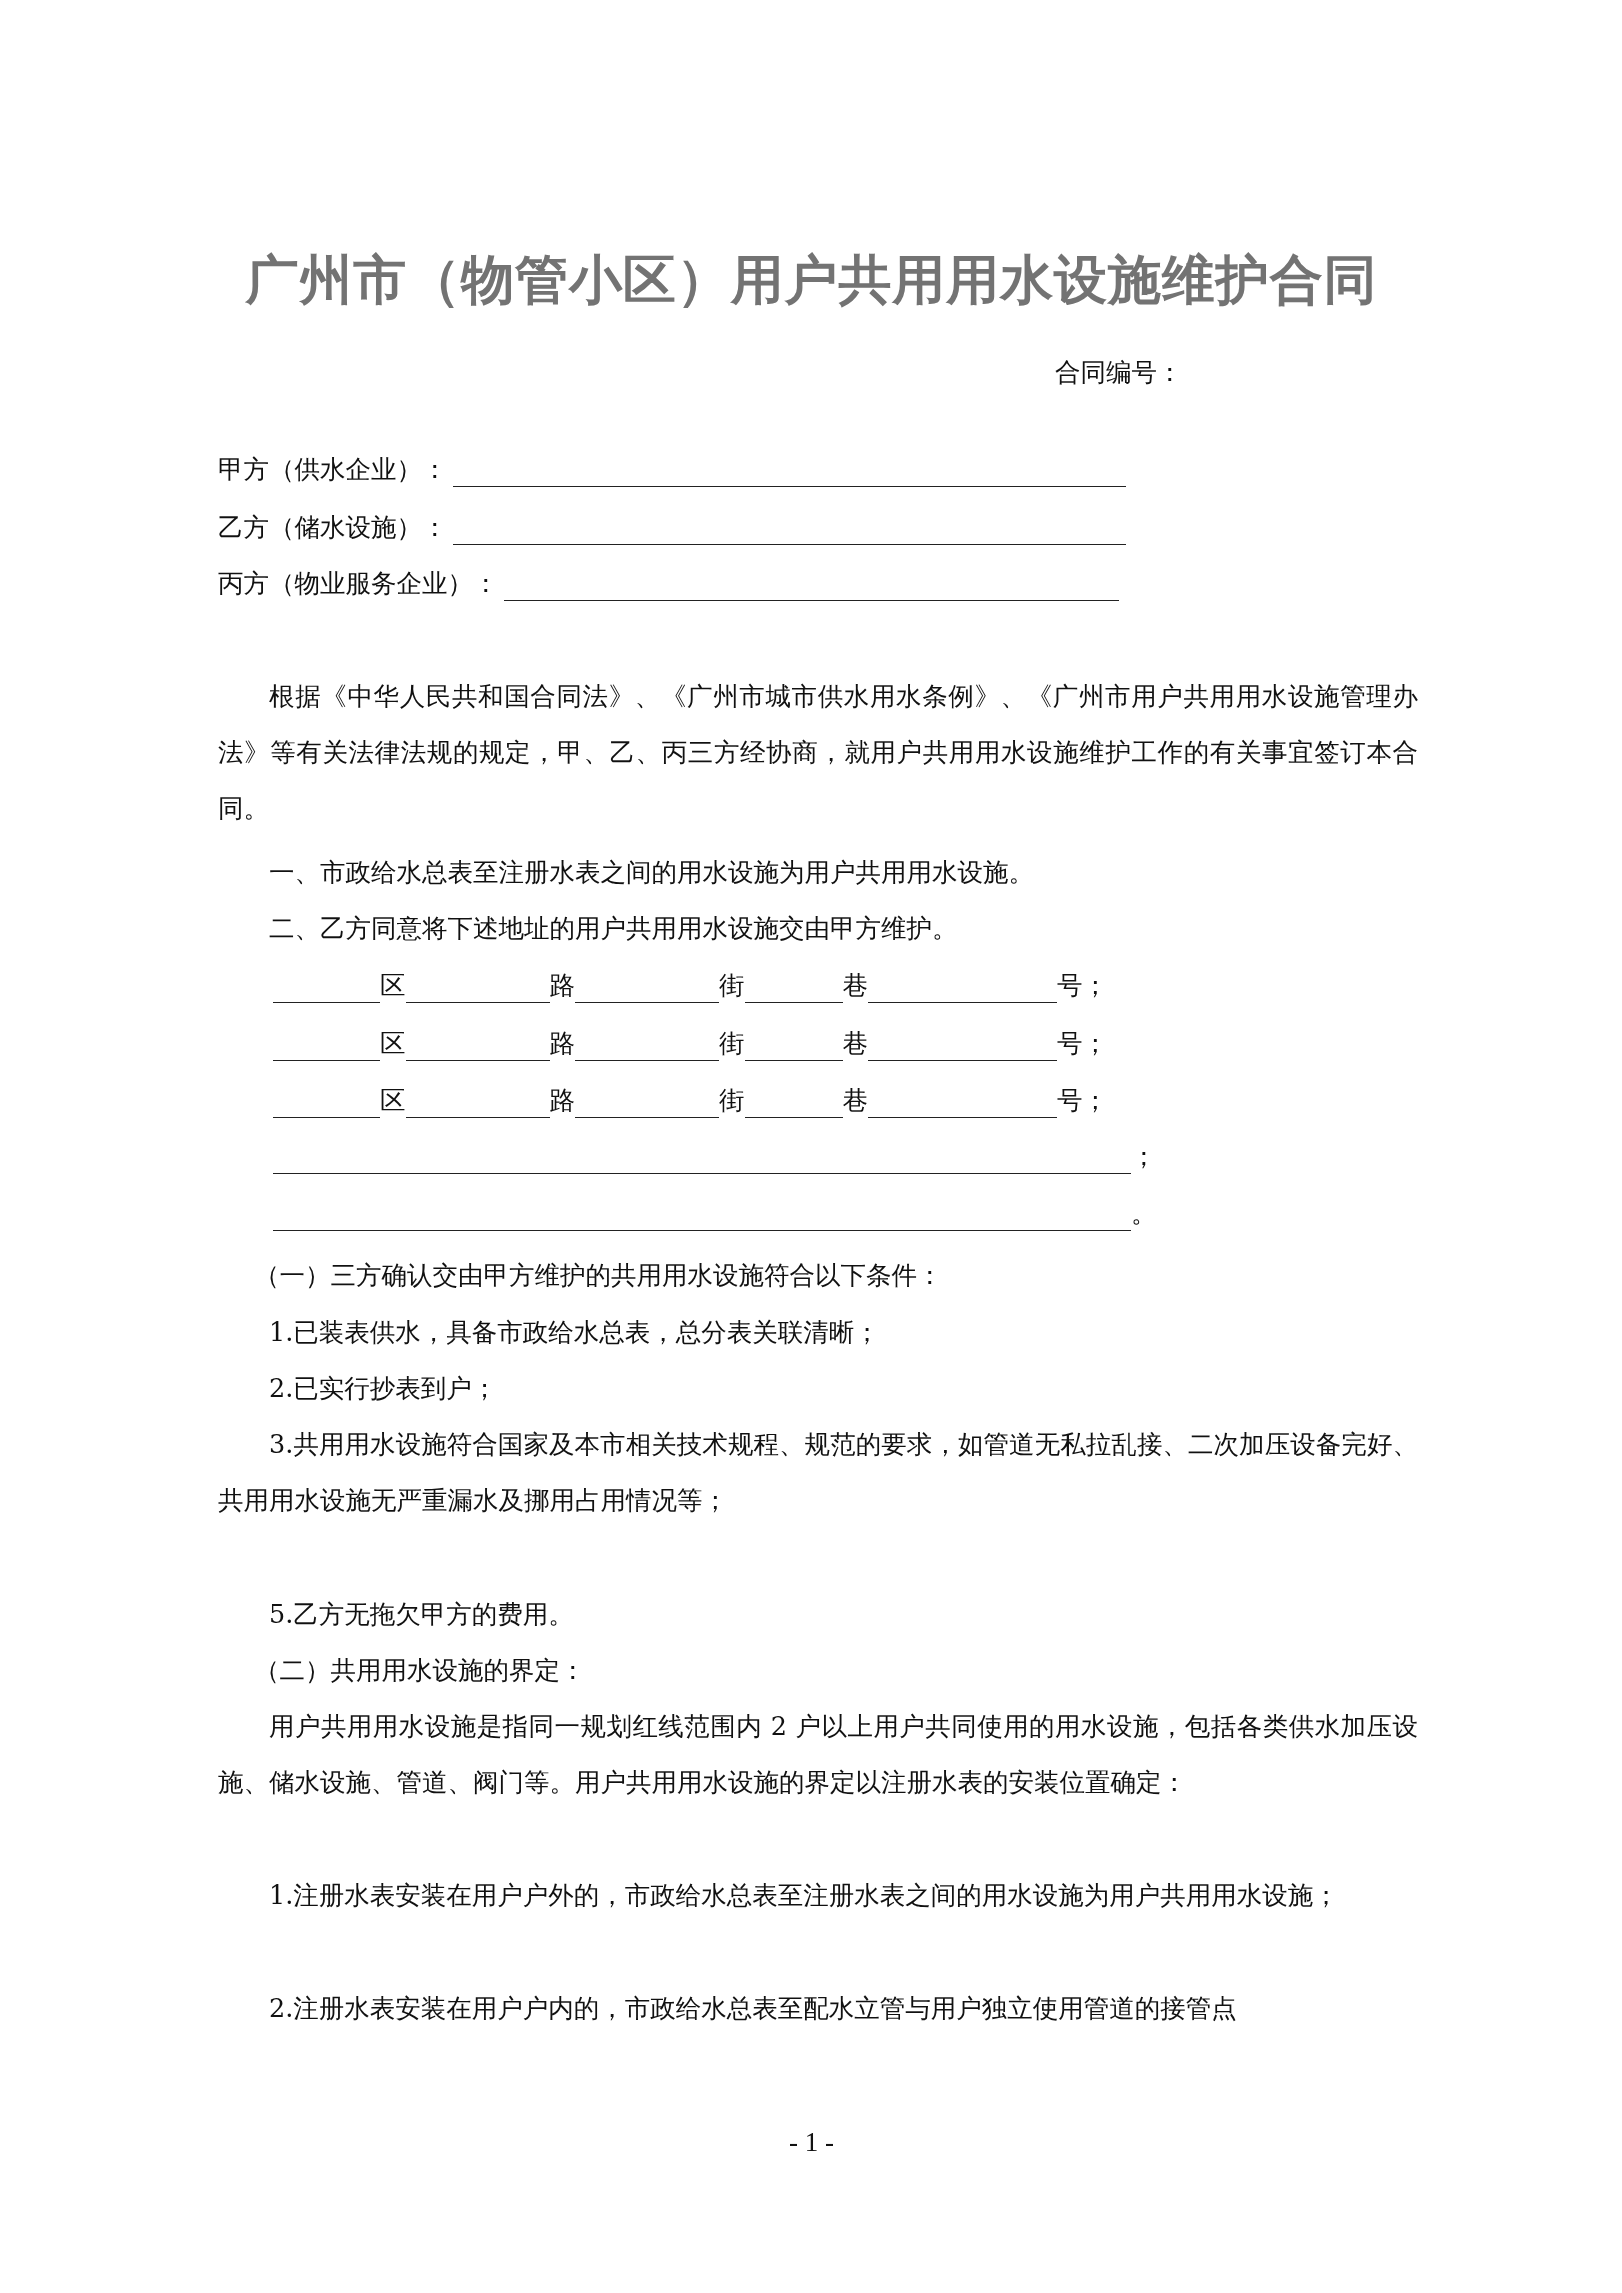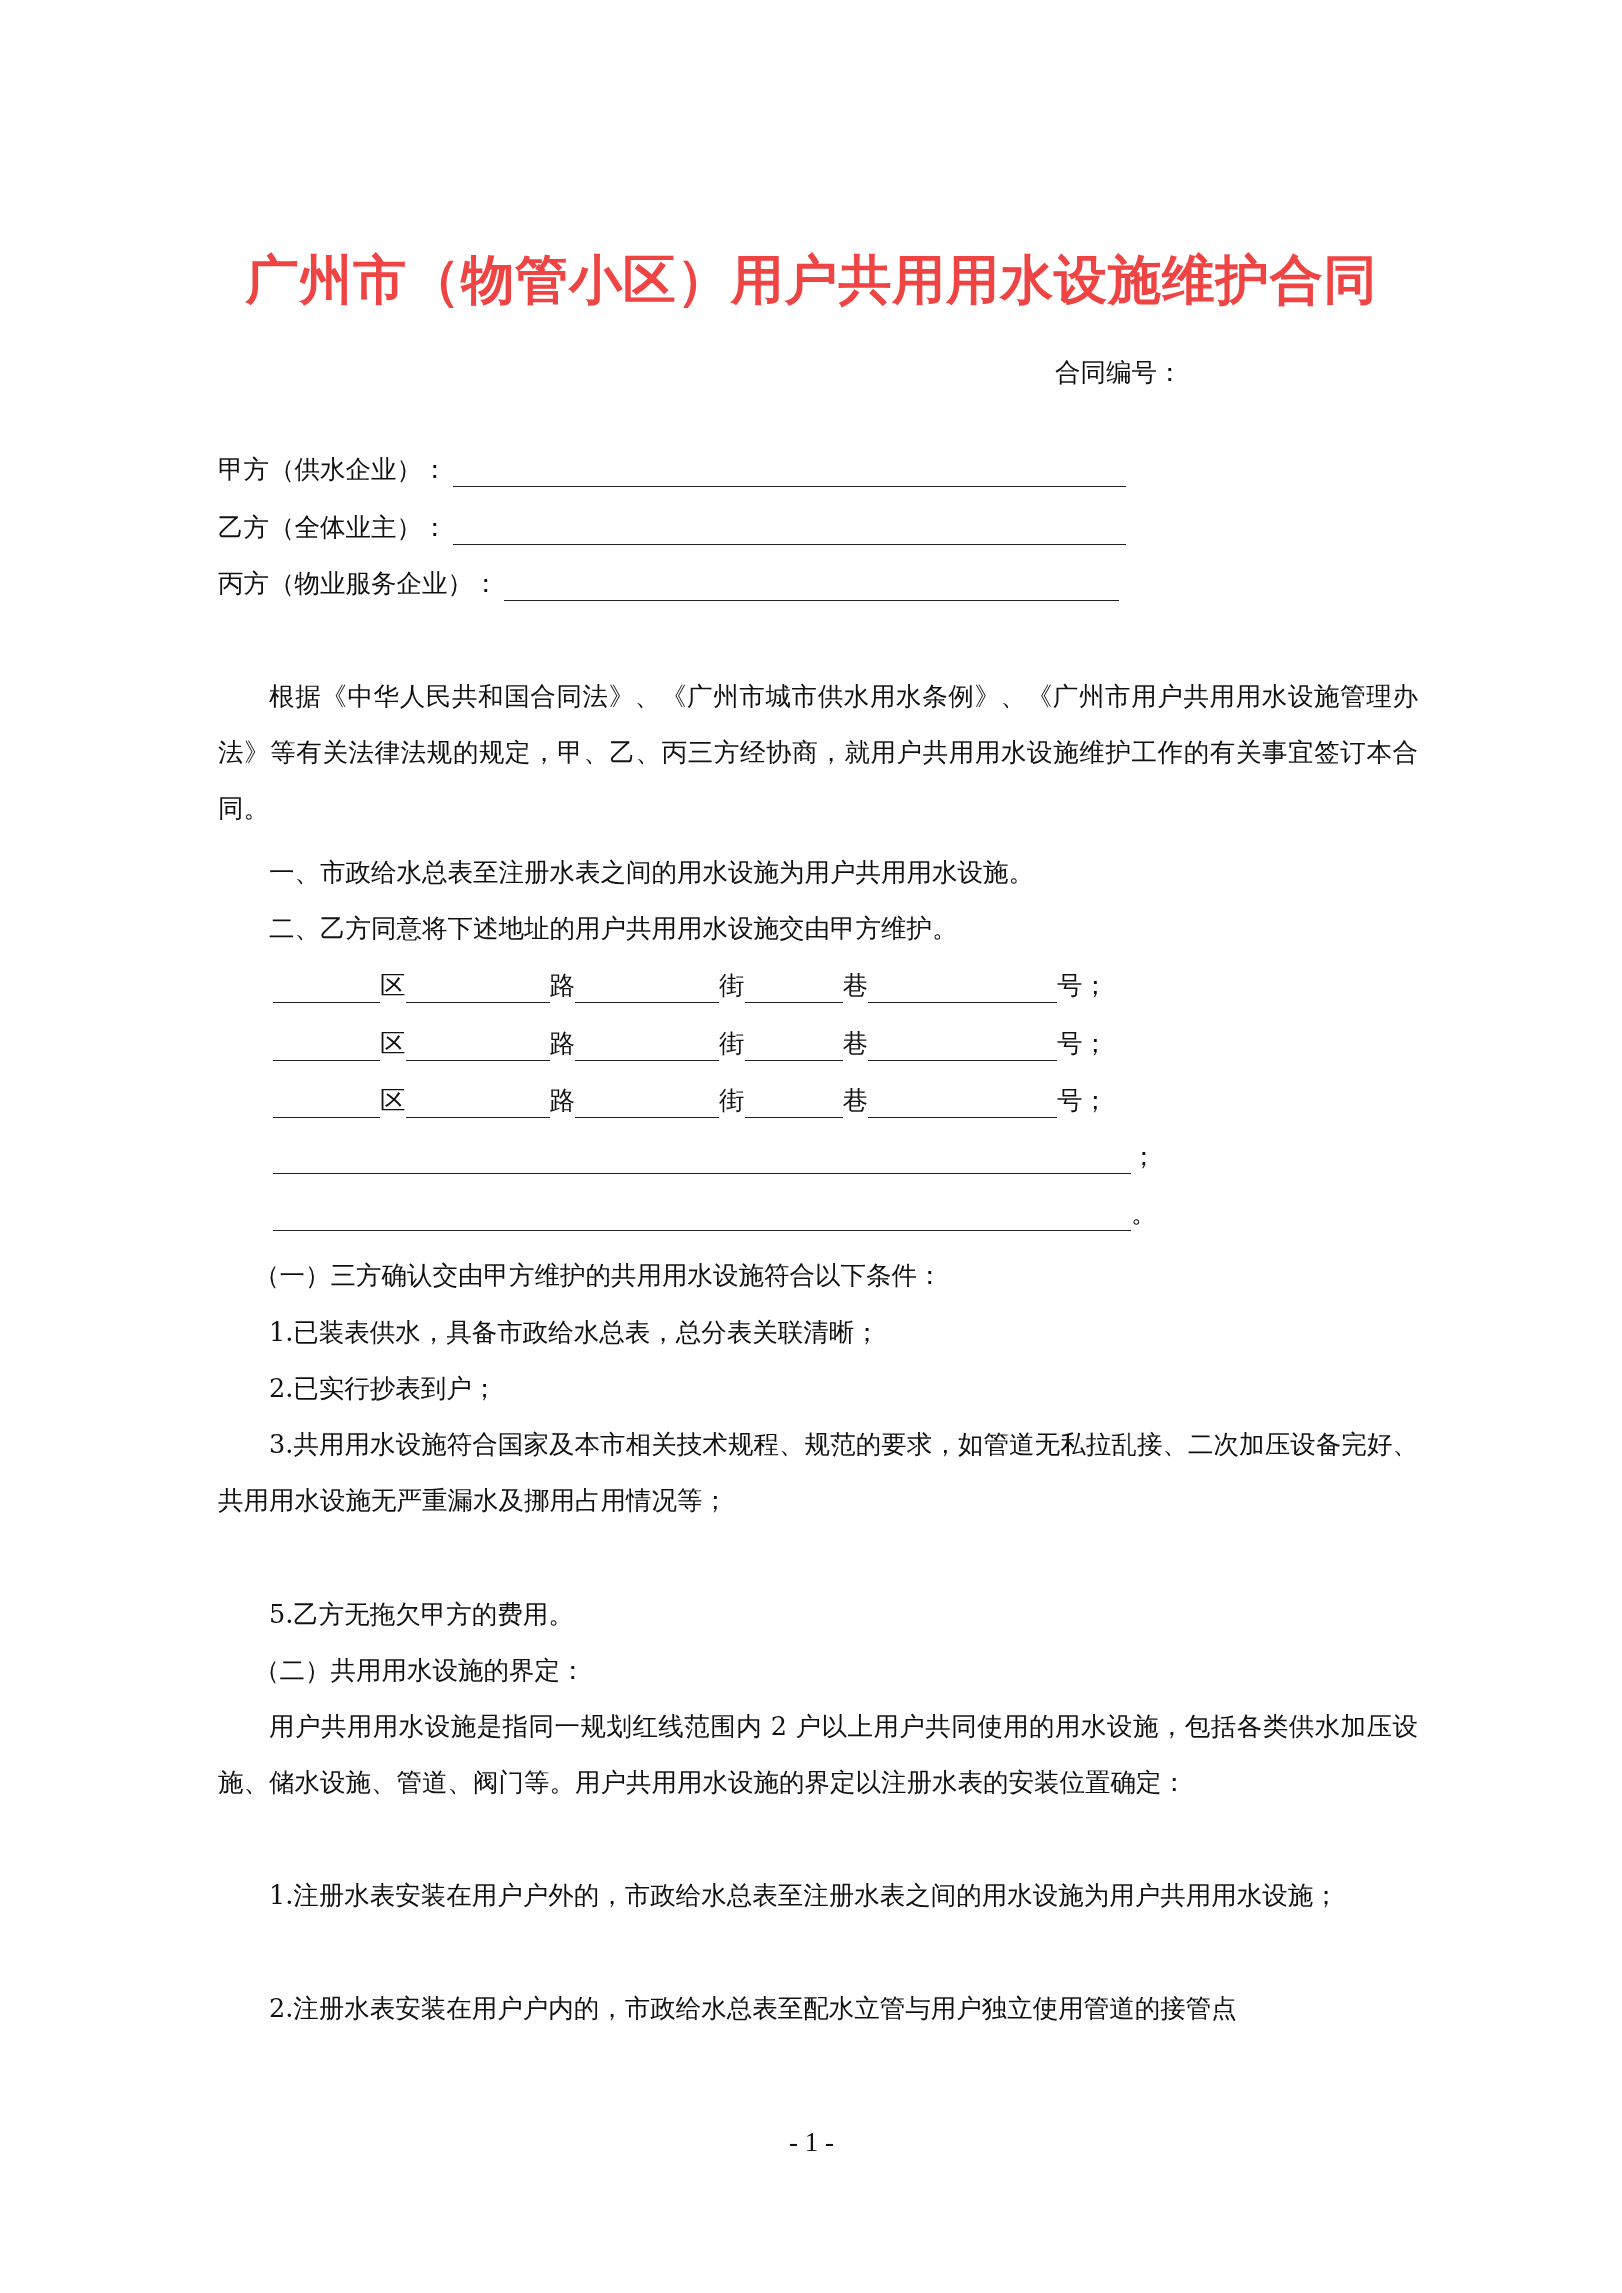--- a/index.html
+++ b/index.html
@@ -1,21 +1,21 @@
 <!DOCTYPE html>
 <html style="font-size:14.5px"><head>
   <meta charset="utf-8">
   <style>
     html, body { margin: 0; padding: 0; background: #ffffff; }
     body { width: 1623px; height: 2294px; position: relative; overflow: hidden;
            font-family: "DejaVu Serif", "Liberation Serif", serif; color: #111; }
     .page { position: absolute; left: 0; top: 0; width: 1623px; height: 2294px; background: #fff; }
     .title { position: absolute; top: 245px; left: 0; width: 1623px; text-align: center;
              font-family: "DejaVu Sans", "Liberation Sans", sans-serif; font-weight: bold;
-             font-size: 53px; letter-spacing: 0.9px; color: #ef4444; }
+             font-size: 53px; letter-spacing: 0.9px; color: #737373; }
     .contract-no { position: absolute; top: 355px; left: 1055px; font-size: 25.5px; }
     .line { position: absolute; left: 218px; font-size: 25.5px; line-height: 36px; white-space: nowrap; justify-content: space-between; }
     .party { display: flex; align-items: flex-end; }
     .blank { display: inline-block; border-bottom: 1.8px solid #222; height: 27px; vertical-align: bottom; }
     .para { position: absolute; left: 218px; width: 1200px; font-size: 25.5px; line-height: 56px;
             text-align: justify; text-indent: 51px; }
     .addr { position: absolute; left: 273px; font-size: 25.5px; line-height: 36px; white-space: nowrap; display: flex; align-items: flex-end; }
     .addr .blank { height: 27px; }
     .footer { position: absolute; top: 2127px; left: 0; width: 1623px; text-align: center;
               font-family: "Liberation Serif", serif; font-size: 27px; }
@@ -26,21 +26,21 @@
 <div class="page">
 
   <div class="title">广州市（物管小区）用户共用用水设施维护合同</div>
   <div class="contract-no">合同编号：</div>
 
   <div class="line party" style="top:451px;">
     <span>甲方（供水企业）：</span>
     <span class="blank" style="width:673px; margin-left:5.5px;"></span>
   </div>
   <div class="line party" style="top:509px;">
-    <span>乙方（全体业主）：</span>
+    <span>乙方（储水设施）：</span>
     <span class="blank" style="width:673px; margin-left:5.5px;"></span>
   </div>
   <div class="line party" style="top:565px;">
     <span>丙方（物业服务企业）：</span>
     <span class="blank" style="width:615px; margin-left:5.5px;"></span>
   </div>
 
   <div class="para" style="top:668px;">根据《中华人民共和国合同法》、《广州市城市供水用水条例》、《广州市用户共用用水设施管理办法》等有关法律法规的规定，甲、乙、丙三方经协商，就用户共用用水设施维护工作的有关事宜签订本合同。</div>
 
   <div class="para" style="top:844px;">一、市政给水总表至注册水表之间的用水设施为用户共用用水设施。</div>

